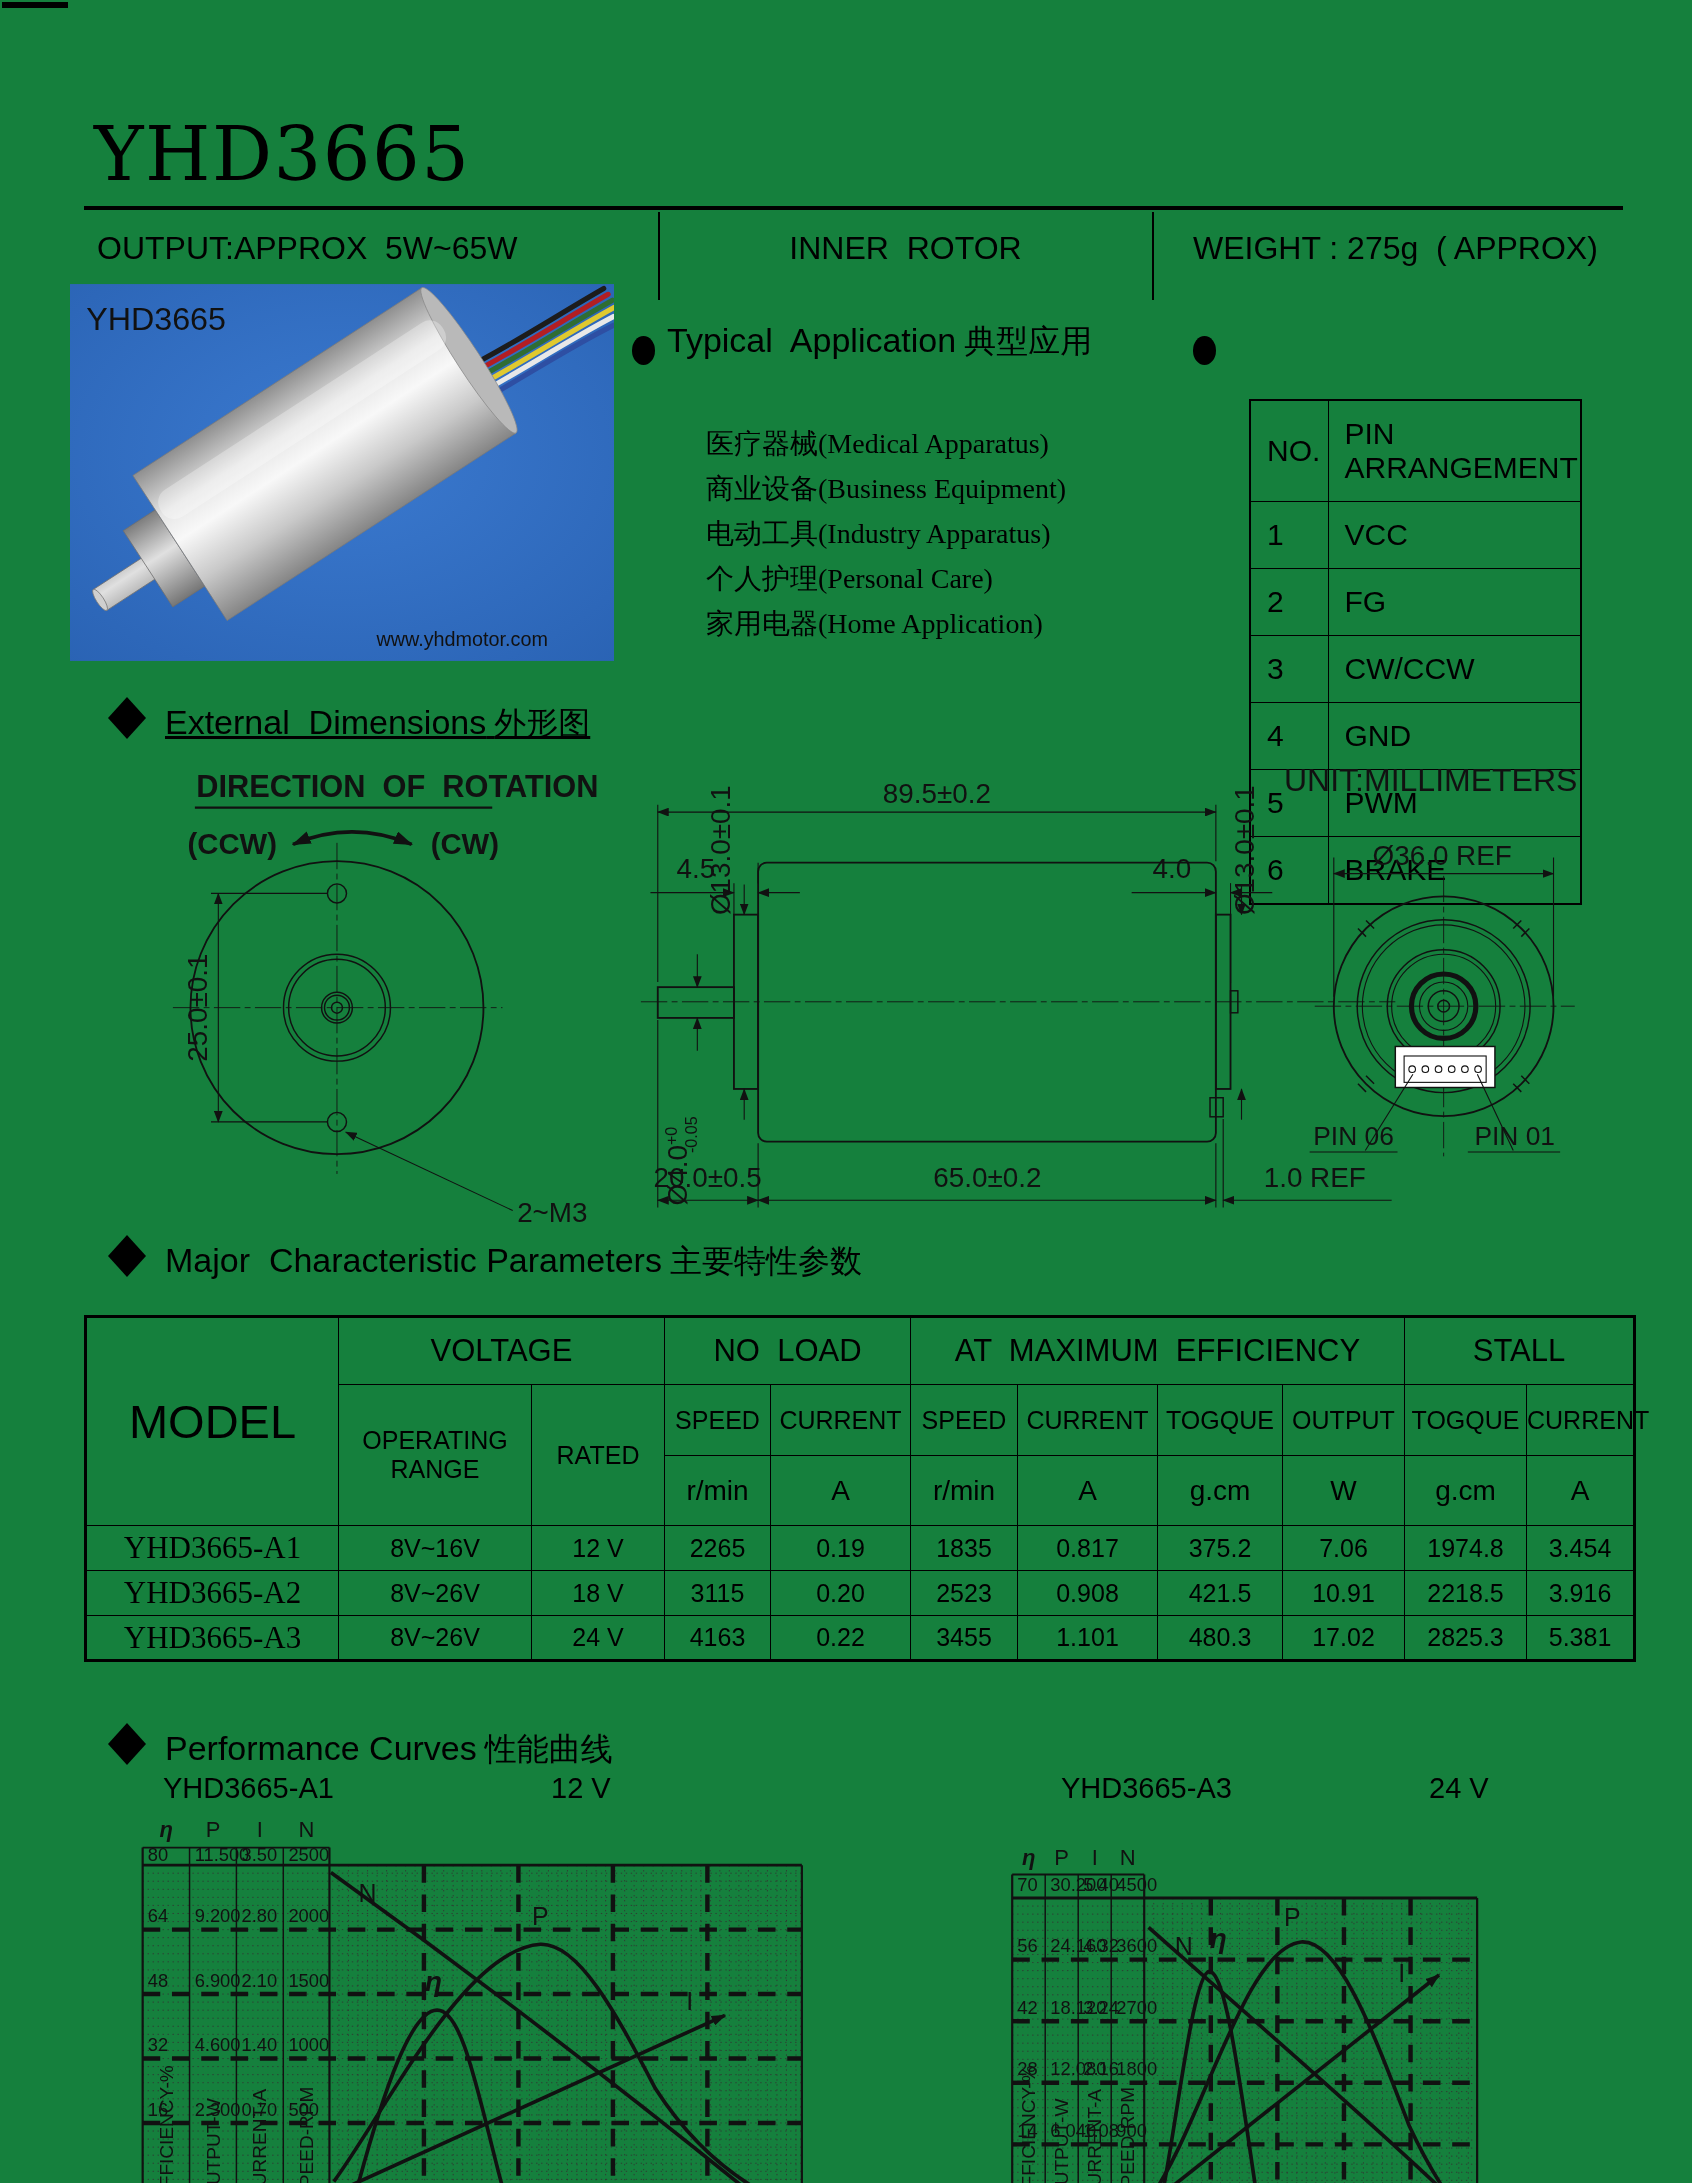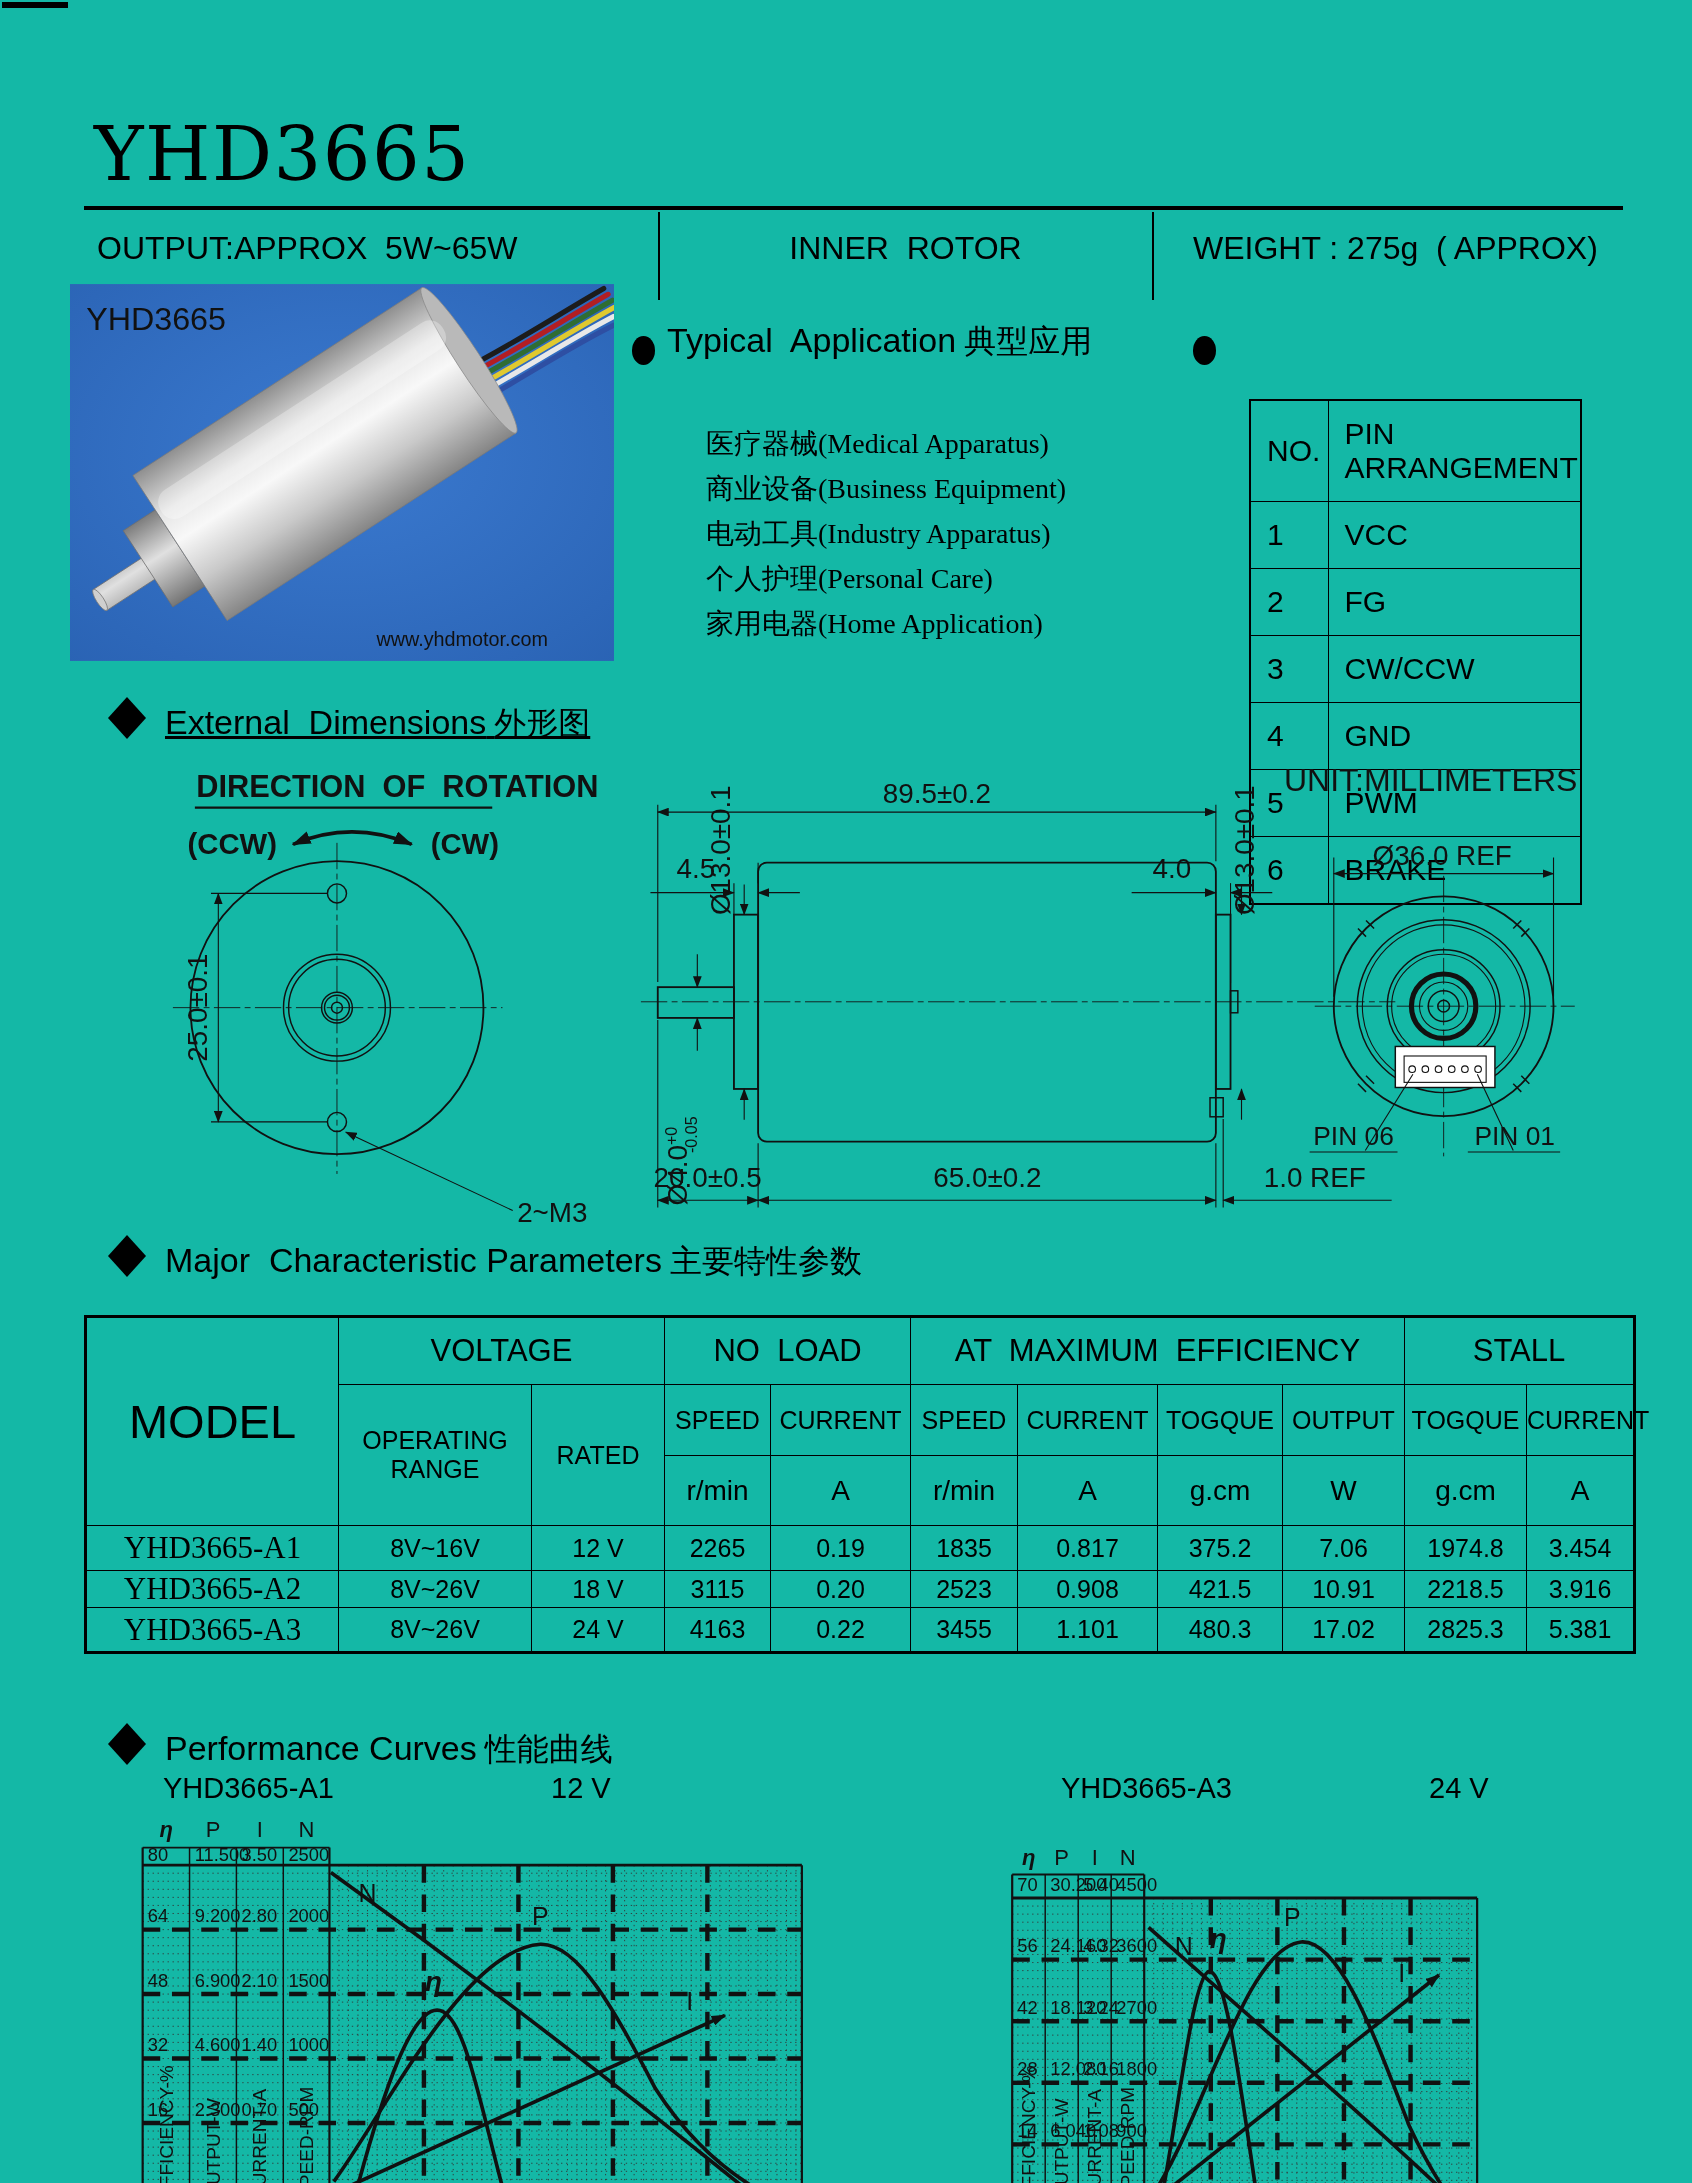--- a/index.html
+++ b/index.html
@@ -1,16 +1,16 @@
 <!DOCTYPE html>
 <html style="font-size:11.7px"><head>
 <meta charset="utf-8">
 <style>
   html,body{margin:0;padding:0;background:#fff;}
-  .page{position:relative;width:1692px;height:2183px;background:#14b8a6;overflow:hidden;
+  .page{position:relative;width:1692px;height:2183px;background:#15803d;overflow:hidden;
         font-family:"Liberation Sans",sans-serif;color:#111;}
   .abs{position:absolute;}
   [data-bind]{white-space:pre-wrap;}
   .corner-bar{position:absolute;left:2.2px;top:2.2px;width:66px;height:5.9px;background:#000;}
   .doc-title{position:absolute;left:94px;top:110px;font-family:"DejaVu Serif","Liberation Serif",serif;
              font-size:75px;letter-spacing:1.5px;color:#000;}
   .hline{position:absolute;background:#000;}
   .vline{position:absolute;background:#000;}
   .hdr-cell{position:absolute;top:230px;font-size:32px;color:#000;}
   .bullet-circle{position:absolute;width:23.4px;height:29px;border-radius:50%;background:#000;}
@@ -338,21 +338,21 @@
           <td class="d-val">12 V</td>
           <td class="d-val">2265</td>
           <td class="d-val">0.19</td>
           <td class="d-val">1835</td>
           <td class="d-val">0.817</td>
           <td class="d-val">375.2</td>
           <td class="d-val">7.06</td>
           <td class="d-val">1974.8</td>
           <td class="d-val">3.454</td>
         </tr>
-        <tr style="height: 37px; margin-top: 40px;">
+        <tr style="height: 45px; margin-top: 40px;">
           <td class="d-model">YHD3665-A2</td>
           <td class="d-val">8V~26V</td>
           <td class="d-val">18 V</td>
           <td class="d-val">3115</td>
           <td class="d-val">0.20</td>
           <td class="d-val">2523</td>
           <td class="d-val">0.908</td>
           <td class="d-val">421.5</td>
           <td class="d-val">10.91</td>
           <td class="d-val">2218.5</td>

